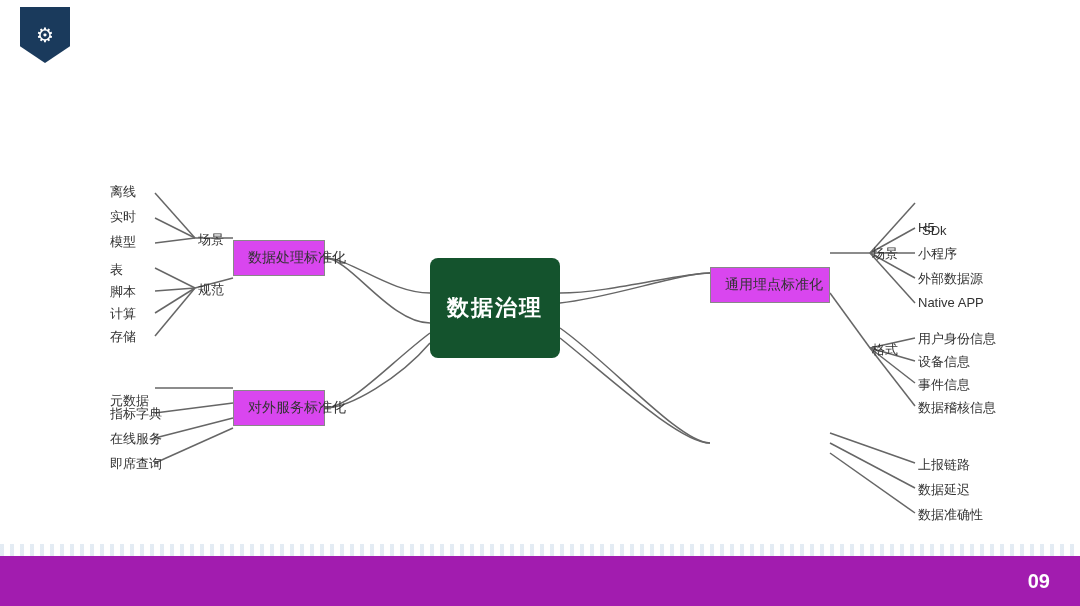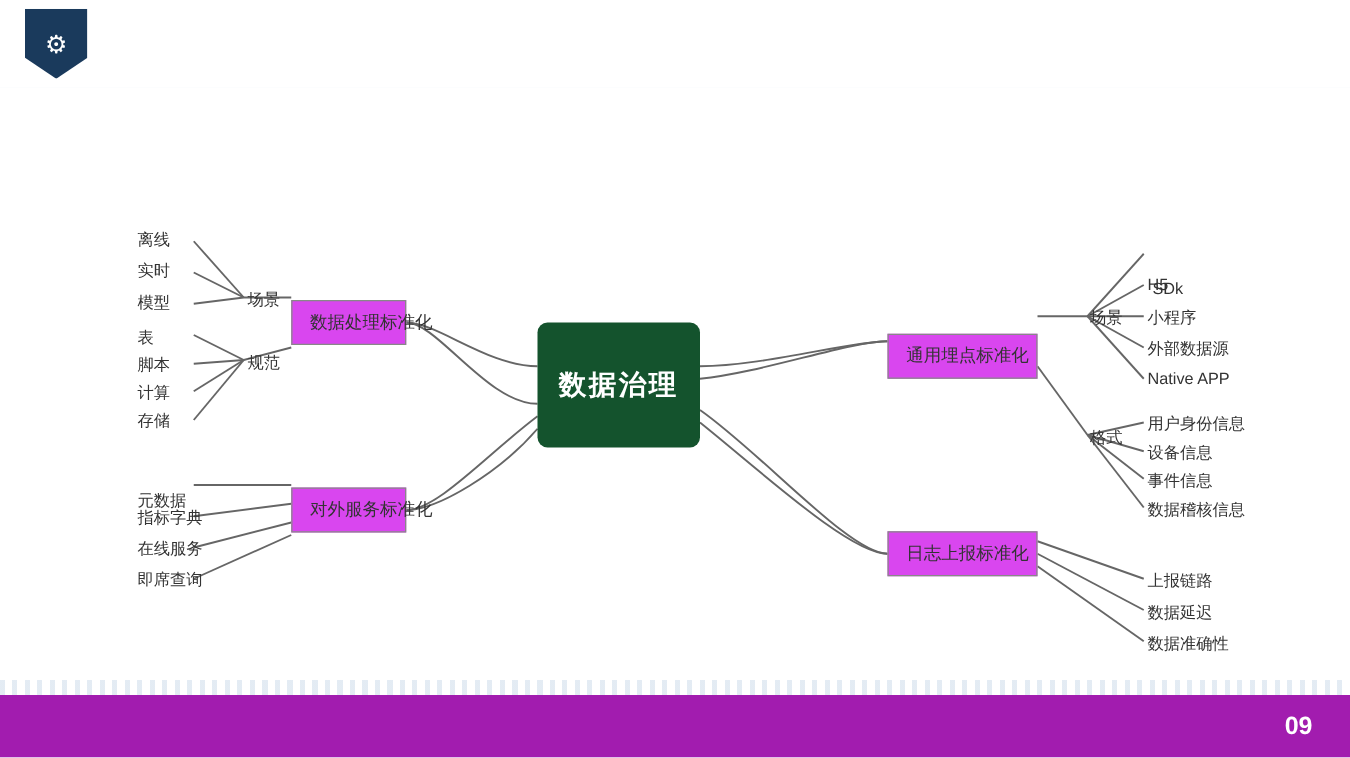--- a/index.html
+++ b/index.html
@@ -234,23 +234,20 @@
     </div>
 
     <div class="branch-box" style="left:183px; top:307px; width:92px; text-align:center;">
       <span>对外服务标准化</span>
     </div>
 
     <div class="branch-box" style="left:660px; top:172px; width:120px; text-align:center;margin-top:12px;">
       <span>通用埋点标准化</span>
     </div>
 
-    <div class="branch-box" style="left:660px; top:342px; width:120px; text-align:center;">
-      <span>日志上报标准化</span>
-    </div>
 
     <div class="leaf-text" style="left:148px; top:148px;">
       <span>场景</span>
     </div>
 
     <div class="leaf-text" style="left:148px; top:198px;">
       <span>规范</span>
     </div>
 
     <div class="leaf-text" style="left:60px; top:100px;">离线</div>

